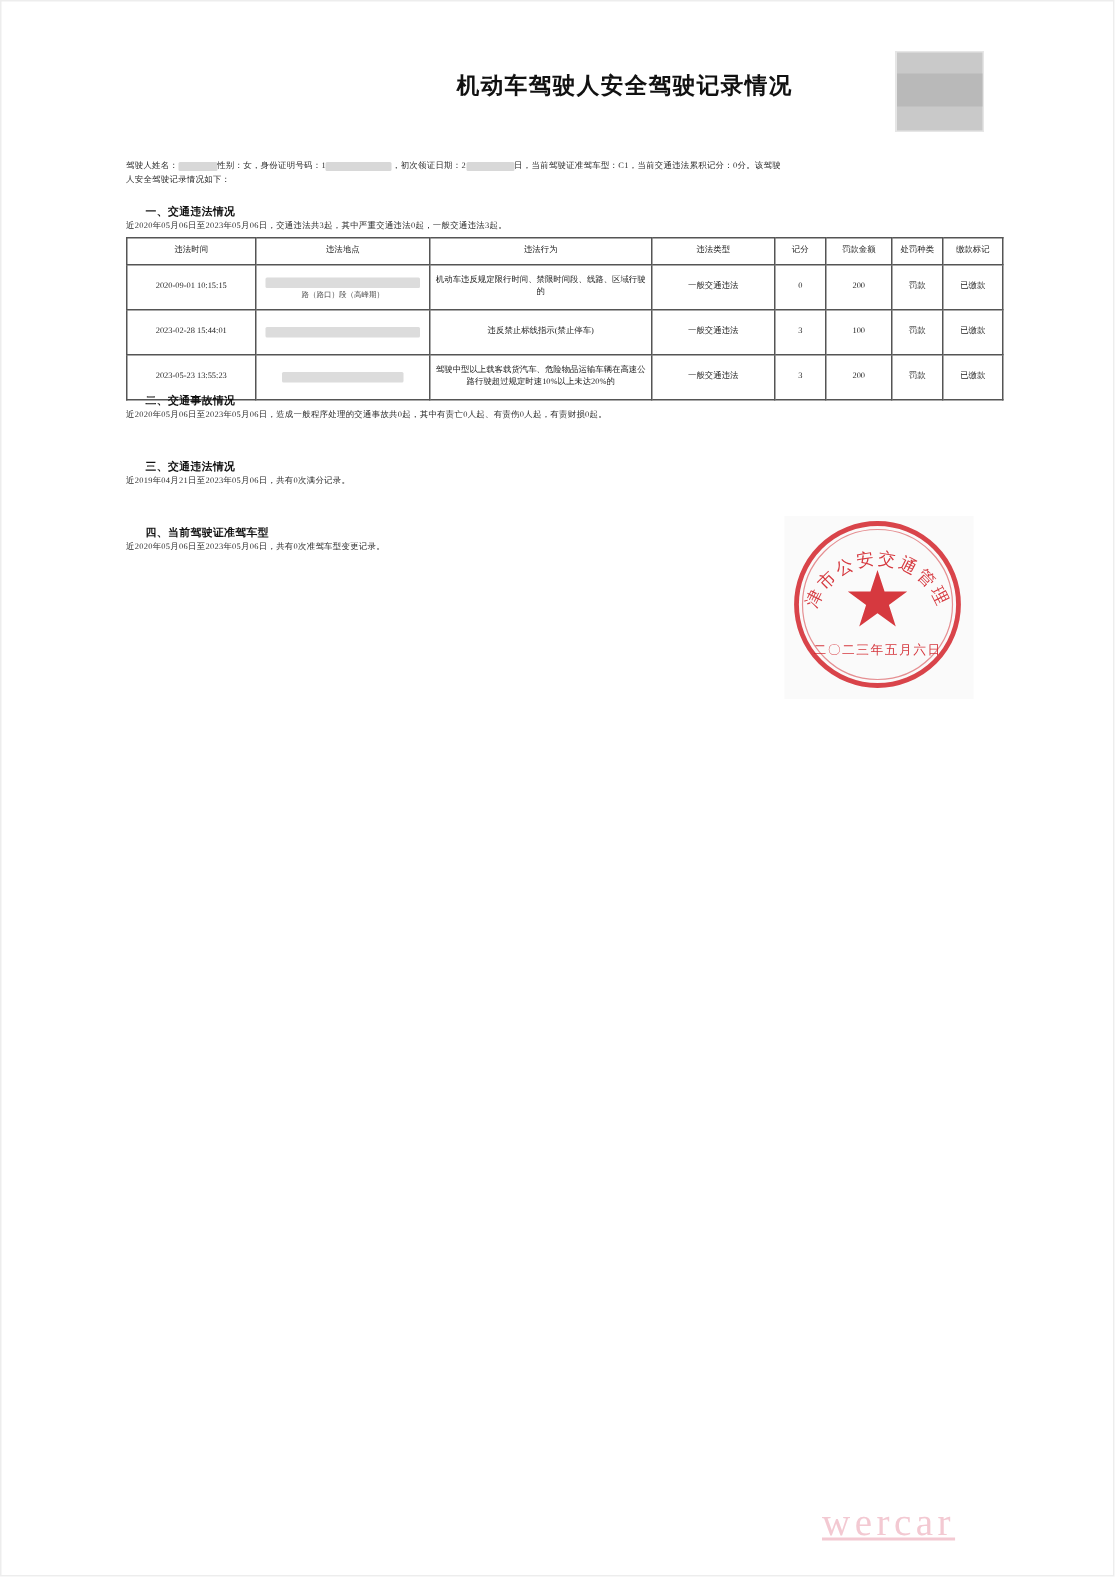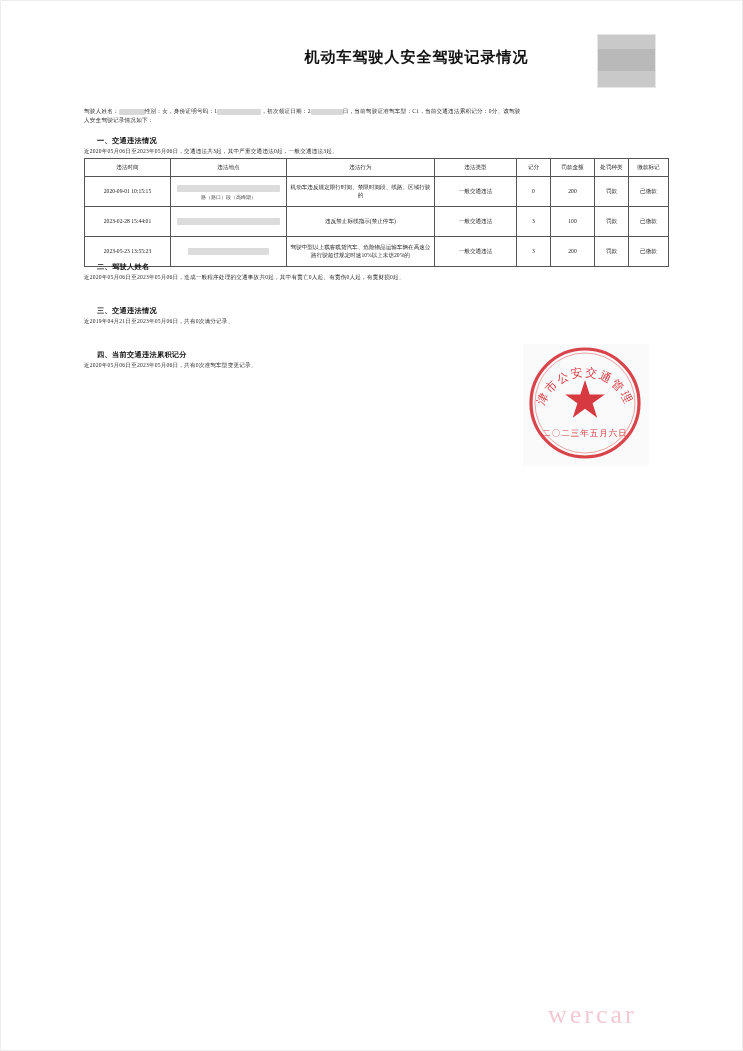--- a/index.html
+++ b/index.html
@@ -164,20 +164,21 @@
   .seal svg { display: block; }
   
   .watermark {
     position: absolute;
     left: 548px;
     top: 1000px;
     font-size: 26px;
     letter-spacing: 3px;
     color: #f3c9d2;
     font-family: "Liberation Serif", serif;
+    text-decoration: underline;
   }
 </style>
 </head>
 <body>
 
 <div class="page">
   <div class="sheet">
 
     <div class="photo-box">
       <div class="redact"></div>
@@ -252,27 +253,27 @@
           <td class="rowcell">驾驶中型以上载客载货汽车、危险物品运输车辆在高速公路行驶超过规定时速10%以上未达20%的</td>
           <td class="rowcell">一般交通违法</td>
           <td class="rowcell">3</td>
           <td class="rowcell">200</td>
           <td class="rowcell">罚款</td>
           <td class="rowcell">已缴款</td>
         </tr>
       </tbody>
     </table>
 
-    <div class="sec-h" id="sec2-h">二、驾驶人姓名</div>
+    <div class="sec-h" id="sec2-h">二、交通事故情况</div>
     <div class="sec-p" id="sec2-p">近2020年05月06日至2023年05月06日，造成一般程序处理的交通事故共0起，其中有责亡0人起、有责伤0人起，有责财损0起。</div>
 
     <div class="sec-h" id="sec3-h">三、交通违法情况</div>
     <div class="sec-p" id="sec3-p">近2019年04月21日至2023年05月06日，共有0次满分记录。</div>
 
-    <div class="sec-h" id="sec4-h">四、当前交通违法累积记分</div>
+    <div class="sec-h" id="sec4-h">四、当前驾驶证准驾车型</div>
     <div class="sec-p" id="sec4-p">近2020年05月06日至2023年05月06日，共有0次准驾车型变更记录。</div>
 
     <div class="seal">
       <svg width="126" height="122" viewBox="0 0 126 122">
         <circle cx="62" cy="59" r="54" fill="none" stroke="#d2232a" stroke-width="3.2" opacity="0.85"></circle>
         <circle cx="62" cy="59" r="50" fill="none" stroke="#d2232a" stroke-width="0.8" opacity="0.5"></circle>
         <path id="sealarc" d="M 20 66 A 43 43 0 0 1 104 66" fill="none" stroke="none"></path>
         <text font-size="11.5" fill="#d2232a" font-family="'Liberation Serif', serif" letter-spacing="2" opacity="0.9">
           <textPath href="#sealarc" startOffset="50%" text-anchor="middle" id="seal-top-text">天津市公安交通管理局</textPath>
         </text>

